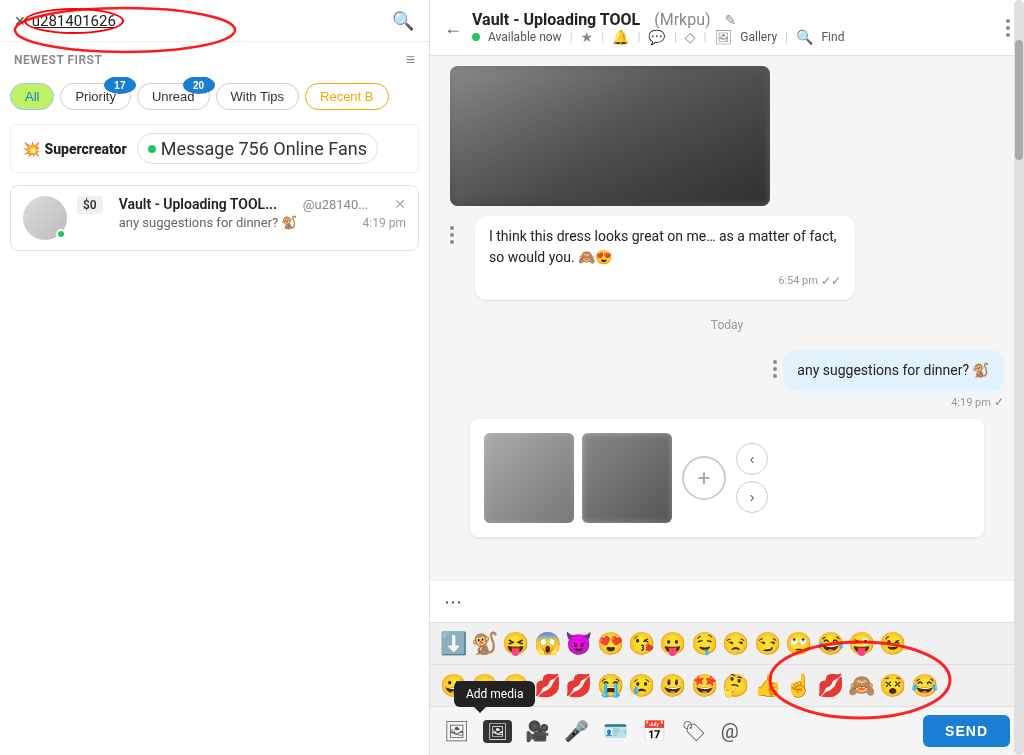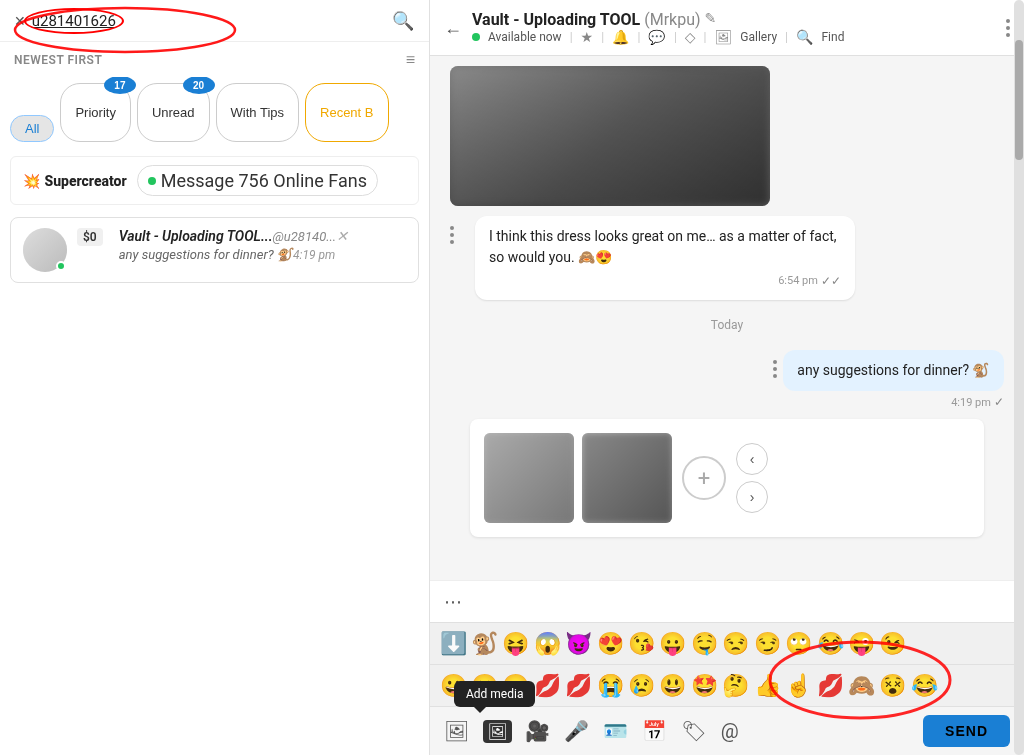--- a/index.html
+++ b/index.html
@@ -17,35 +17,35 @@
     .user-id-text::before { content: ''; position: absolute; top: -4px; left: -8px; right: -8px; bottom: -4px; border: 2px solid red; border-radius: 50%; pointer-events: none; }
     .search-icon-btn { color: #555; font-size: 18px; cursor: pointer; }
 
     .sort-bar { padding: 8px 14px; display: flex; align-items: center; justify-content: space-between; }
     .sort-label { font-size: 12px; color: #888; font-weight: 600; letter-spacing: 0.5px; }
     .sort-icon { font-size: 16px; color: #888; cursor: pointer; }
 
     .tabs-row { padding: 6px 10px; display: flex; gap: 6px; overflow-x: auto; }
     .tabs-row::-webkit-scrollbar { display: none; }
     .tab-btn { border: 1.5px solid #ccc; border-radius: 20px; padding: 5px 14px; font-size: 13px; background: #fff; cursor: pointer; white-space: nowrap; position: relative; color: #333; }
-    .tab-btn.tab-all { background: #e5e5e5; border-color: #90c8ff; color: #1a7fd4; margin-top: 32px; }
+    .tab-btn.tab-all { background: #bef264; border-color: #90c8ff; color: #1a7fd4; }
     .tab-btn.tab-recent { border-color: #f0a800; color: #f0a800; background: #fff; }
     .tab-badge { position: absolute; top: -8px; right: -6px; background: #1a7fd4; color: #fff; border-radius: 50%; width: 32px; height: 18px; font-size: 10px; display: flex; align-items: center; justify-content: center; font-weight: bold; }
 
     .supercreator-bar { margin: 8px 10px; padding: 8px 12px; display: flex; align-items: center; gap: 10px; border: 1px solid #eee; border-radius: 6px; }
     .supercreator-logo { font-size: 14px; font-weight: 800; color: #222; display: flex; align-items: center; gap: 4px; }
     .online-indicator { display: flex; align-items: center; gap: 5px; background: #fff; border: 1px solid #ddd; border-radius: 20px; padding: 4px 10px; font-size: 18px; color: #333; }
     .online-dot { width: 8px; height: 8px; border-radius: 50%; background: #22c55e; }
 
     .conversation-item { margin: 4px 10px; padding: 10px 12px; border: 1px solid #e0e0e0; border-radius: 8px; display: flex; align-items: flex-start; gap: 10px; cursor: pointer; position: relative; background: #fff; }
     .conv-avatar { width: 44px; height: 44px; border-radius: 50%; background: #eee; flex-shrink: 0; position: relative; }
     .conv-avatar-inner { width: 100%; height: 100%; border-radius: 50%; background: linear-gradient(135deg, #ddd, #bbb); }
     .conv-online-dot { position: absolute; bottom: 1px; right: 1px; width: 10px; height: 10px; border-radius: 50%; background: #22c55e; border: 2px solid #fff; }
     .conv-body { flex: 1; }
-    .conv-header-row { display: flex; align-items: center; justify-content: flex-start; margin-bottom: 3px; font-style: italic; }
+    .conv-header-row { display: flex; align-items: center; justify-content: space-between; margin-bottom: 3px; }
     .conv-name { font-size: 14px; font-weight: 600; color: #222; }
     .conv-handle { font-size: 13px; color: #888; }
     .conv-time { font-size: 12px; color: #999; }
     .conv-preview { font-size: 13px; color: #666; }
     .conv-close { color: #aaa; font-size: 14px; cursor: pointer; }
     .conv-price { font-size: 12px; font-weight: 600; color: #333; background: #f0f0f0; border-radius: 4px; padding: 2px 6px; margin-right: 6px; }
 
     
     .right-panel { flex: 1; display: flex; flex-direction: column; background: #f5f5f5; position: relative; }
 
@@ -88,21 +88,21 @@
     .msg-input { flex: 1; border: none; outline: none; font-size: 14px; color: #aaa; background: transparent; }
     .chat-options-btn { color: #555; font-size: 18px; cursor: pointer; }
 
     .emoji-toolbar { background: #f0f0f0; padding: 8px 10px; display: flex; gap: 4px; align-items: center; flex-wrap: nowrap; overflow-x: auto; border-top: 1px solid #e0e0e0; }
     .emoji-toolbar::-webkit-scrollbar { display: none; }
     .emoji-item { font-size: 22px; cursor: pointer; flex-shrink: 0; }
 
     .bottom-toolbar { background: #f5f5f5; padding: 8px 14px; display: flex; align-items: center; justify-content: space-between; border-top: 1px solid #e0e0e0; }
     .bottom-tools-left { display: flex; gap: 14px; align-items: center; position: relative; }
     .tool-icon { font-size: 20px; color: #555; cursor: pointer; }
-    .send-btn { background: #1a7fd4; color: #000000; border: none; border-radius: 6px; padding: 8px 22px; font-size: 14px; font-weight: 700; cursor: pointer; letter-spacing: 1px; }
+    .send-btn { background: #1a7fd4; color: #ffffff; border: none; border-radius: 6px; padding: 8px 22px; font-size: 14px; font-weight: 700; cursor: pointer; letter-spacing: 1px; }
 
     .add-media-tooltip { position: absolute; bottom: 36px; left: 10px; background: #222; color: #fff; font-size: 12px; border-radius: 6px; padding: 6px 12px; white-space: nowrap; z-index: 10; }
     .add-media-tooltip::after { content: ''; position: absolute; bottom: -6px; left: 20px; border-left: 6px solid transparent; border-right: 6px solid transparent; border-top: 6px solid #222; }
 
     
     .right-scrollbar { width: 10px; background: #e0e0e0; position: absolute; right: 0; top: 0; bottom: 0; border-radius: 5px; }
     .right-scrollbar-thumb { width: 8px; height: 120px; background: #aaa; border-radius: 5px; position: absolute; top: 40px; left: 1px; }
 
     .three-dots { font-size: 18px; color: #888; cursor: pointer; display: flex; flex-direction: column; gap: 3px; align-items: center; justify-content: center; }
     .three-dots span { width: 4px; height: 4px; border-radius: 50%; background: #888; display: block; }
@@ -174,21 +174,21 @@
       </div>
     </div>
   </div>
 
   <div class="right-panel">
 
     <div class="chat-header">
       <div class="chat-header-left">
         <span class="back-btn">←</span>
         <div class="chat-title-area">
-          <div style="display:flex;align-items:flex-start;gap:4px;">
+          <div style="display:flex;align-items:center;gap:14px;">
             <span class="chat-title">Vault - Uploading TOOL</span>
             <span class="chat-title-muted">(Mrkpu)</span>
             <span class="chat-edit-icon">✎</span>
           </div>
           <div class="chat-status-row">
             <div class="status-dot"></div>
             <span>Available now</span>
             <span class="header-divider">|</span>
             <span class="header-icon">★</span>
             <span class="header-divider">|</span>

